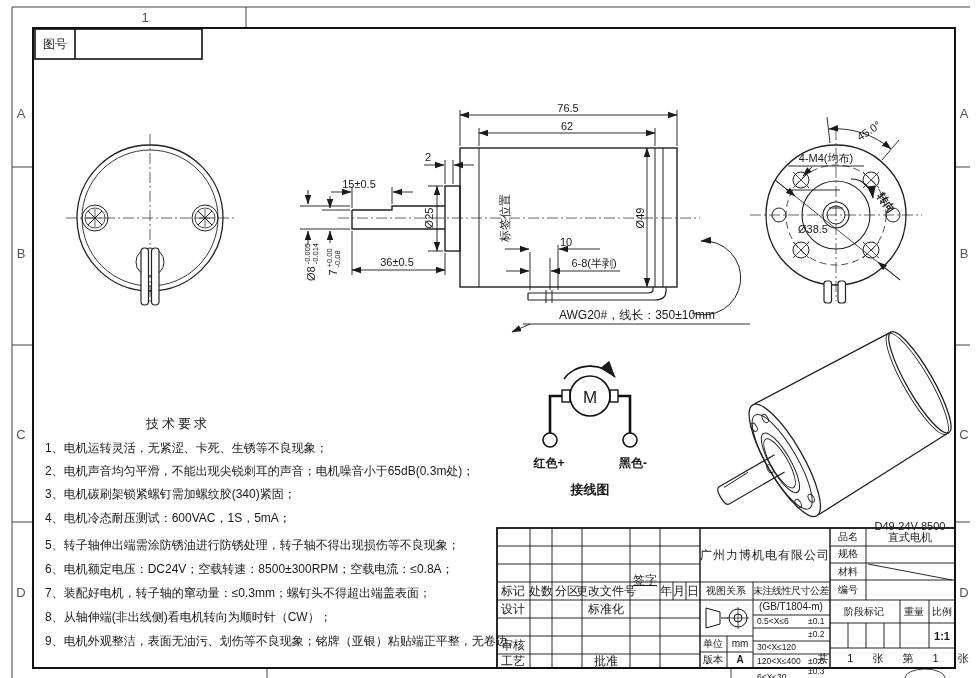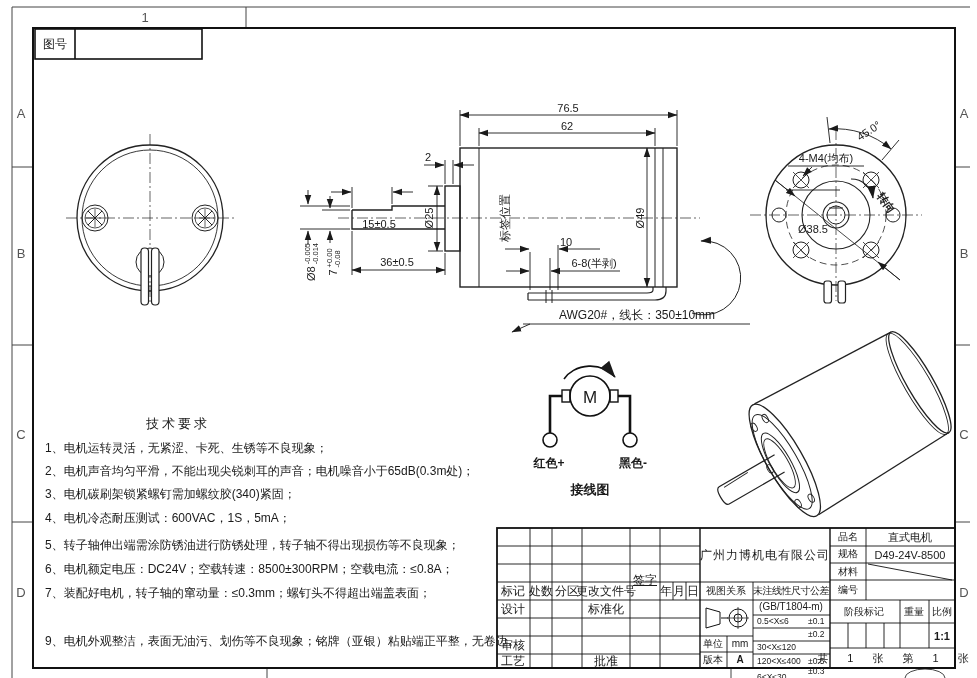--- a/index.html
+++ b/index.html
@@ -286,21 +286,21 @@
 <span class="t zone c" style="left:21px;top:592px;">D</span>
 <span class="t zone c" style="left:964px;top:113px;">A</span>
 <span class="t zone c" style="left:964px;top:253px;">B</span>
 <span class="t zone c" style="left:964px;top:434px;">C</span>
 <span class="t zone c" style="left:964px;top:592px;">D</span>
 <span class="t s12 c" style="left:55px;top:44px;">图号</span>
 
 <span class="t s11 c" style="left:568px;top:108px;">76.5</span>
 <span class="t s11 c" style="left:567px;top:126px;">62</span>
 <span class="t s11 c" style="left:428px;top:157px;">2</span>
-<span class="t s11 c" style="left:379px;top:184px;margin-top:40px;">15±0.5</span>
+<span class="t s11 c" style="left:359px;top:184px;">15±0.5</span>
 <span class="t s11 r90" style="left:429px;top:218px;">Ø25</span>
 <span class="t s11 r90" style="left:640px;top:218px;">Ø49</span>
 <span class="t s11 c" style="left:397px;top:262px;">36±0.5</span>
 <span class="t r90" style="left:311px;top:262px;"><span class="dimbig">Ø8</span><span class="stack">
         <span>-0.005</span>
         <span>-0.014</span>
       </span></span>
 <span class="t r90" style="left:333px;top:262px;"><span class="dimbig">7</span><span class="stack">
         <span>+0.00</span>
         <span>-0.08</span>
@@ -321,20 +321,21 @@
 <span class="t s13 b c" style="left:590px;top:489px;">接线图</span>
 
 <span class="t s13 c ls2" style="left:178px;top:423px;">技术要求</span>
 <span class="t s12 cl" style="left:45px;top:448px;">1、电机运转灵活，无紧涩、卡死、生锈等不良现象；</span>
 <span class="t s12 cl" style="left:45px;top:471px;">2、电机声音均匀平滑，不能出现尖锐刺耳的声音；电机噪音小于65dB(0.3m处)；</span>
 <span class="t s12 cl" style="left:45px;top:494px;">3、电机碳刷架锁紧螺钉需加螺纹胶(340)紧固；</span>
 <span class="t s12 cl" style="left:45px;top:518px;">4、电机冷态耐压测试：600VAC，1S，5mA；</span>
 <span class="t s12 cl" style="left:45px;top:545px;">5、转子轴伸出端需涂防锈油进行防锈处理，转子轴不得出现损伤等不良现象；</span>
 <span class="t s12 cl" style="left:45px;top:569px;">6、电机额定电压：DC24V；空载转速：8500±300RPM；空载电流：≤0.8A；</span>
 <span class="t s12 cl" style="left:45px;top:593px;">7、装配好电机，转子轴的窜动量：≤0.3mm；螺钉头不得超出端盖表面；</span>
+<span class="t s12 cl" style="left:45px;top:617px;">8、从轴伸端(非出线侧)看电机转向为顺时针（CW）；</span>
 <span class="t s12 cl" style="left:45px;top:641px;">9、电机外观整洁，表面无油污、划伤等不良现象；铭牌（亚银）粘贴端正平整，无卷边。</span>
 
 <span class="t s14 c" style="left:765px;top:555px;letter-spacing:1px;">广州力博机电有限公司</span>
 <span class="t s9 c" style="left:513px;top:591px;">标记</span>
 <span class="t s9 c" style="left:541px;top:591px;">处数</span>
 <span class="t s9 c" style="left:567px;top:591px;">分区</span>
 <span class="t s9 c" style="left:606px;top:591px;">更改文件号</span>
 <span class="t s9 c" style="left:645px;top:580px;text-decoration:underline;">签字</span>
 <span class="t s9 c" style="left:666px;top:591px;">年</span>
 <span class="t s9 c" style="left:679px;top:591px;">月</span>
@@ -355,21 +356,21 @@
 <span class="t s8 cl" style="left:808px;top:647px;margin-top:24px;">±0.3</span>
 <span class="t s8 cl" style="left:757px;top:661px;">120&lt;X≤400</span>
 <span class="t s8 cl" style="left:808px;top:661px;">±0.5</span>
 <span class="t s10 c" style="left:713px;top:644px;">单位</span>
 <span class="t s10 c" style="left:740px;top:644px;">mm</span>
 <span class="t s10 c" style="left:713px;top:660px;">版本</span>
 <span class="t s10 b c" style="left:740px;top:660px;">A</span>
 <span class="t s10 c" style="left:848px;top:537px;">品名</span>
 <span class="t s11 c" style="left:910px;top:537px;">直式电机</span>
 <span class="t s10 c" style="left:848px;top:555px;font-family:Liberation Mono, monospace;">规格</span>
-<span class="t s11 c" style="left:910px;top:555px;">D49-24V-8500</span>
+<span class="t s11 c" style="left:910px;top:526px;">D49-24V-8500</span>
 <span class="t s10 c" style="left:848px;top:572px;">材料</span>
 <span class="t s10 c" style="left:848px;top:590px;">编号</span>
 <span class="t s10 c" style="left:864px;top:612px;">阶段标记</span>
 <span class="t s10 c" style="left:914px;top:612px;">重量</span>
 <span class="t s10 c" style="left:942px;top:612px;">比例</span>
 <span class="t s11 b c" style="left:942px;top:636px;">1:1</span>
 <span class="t s11 c sheets" style="left:895px;top:658px;">共 1 张  第 1 张</span>
 
 </div>
 

